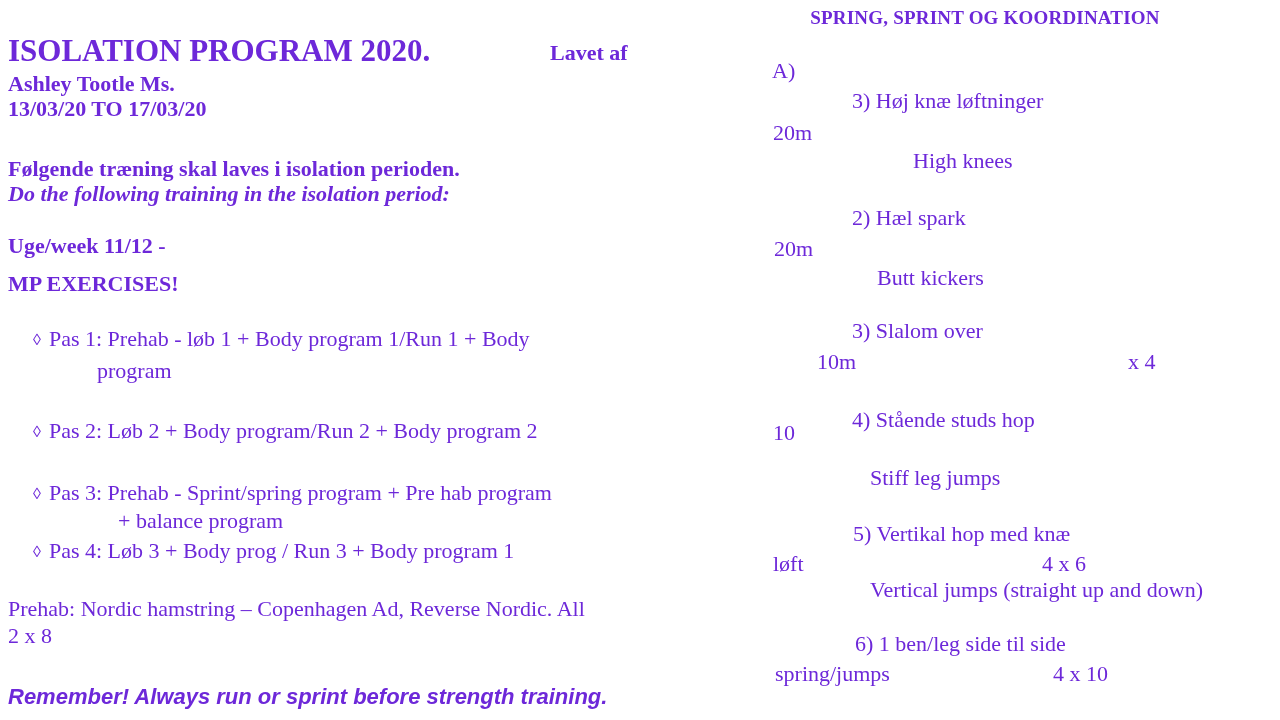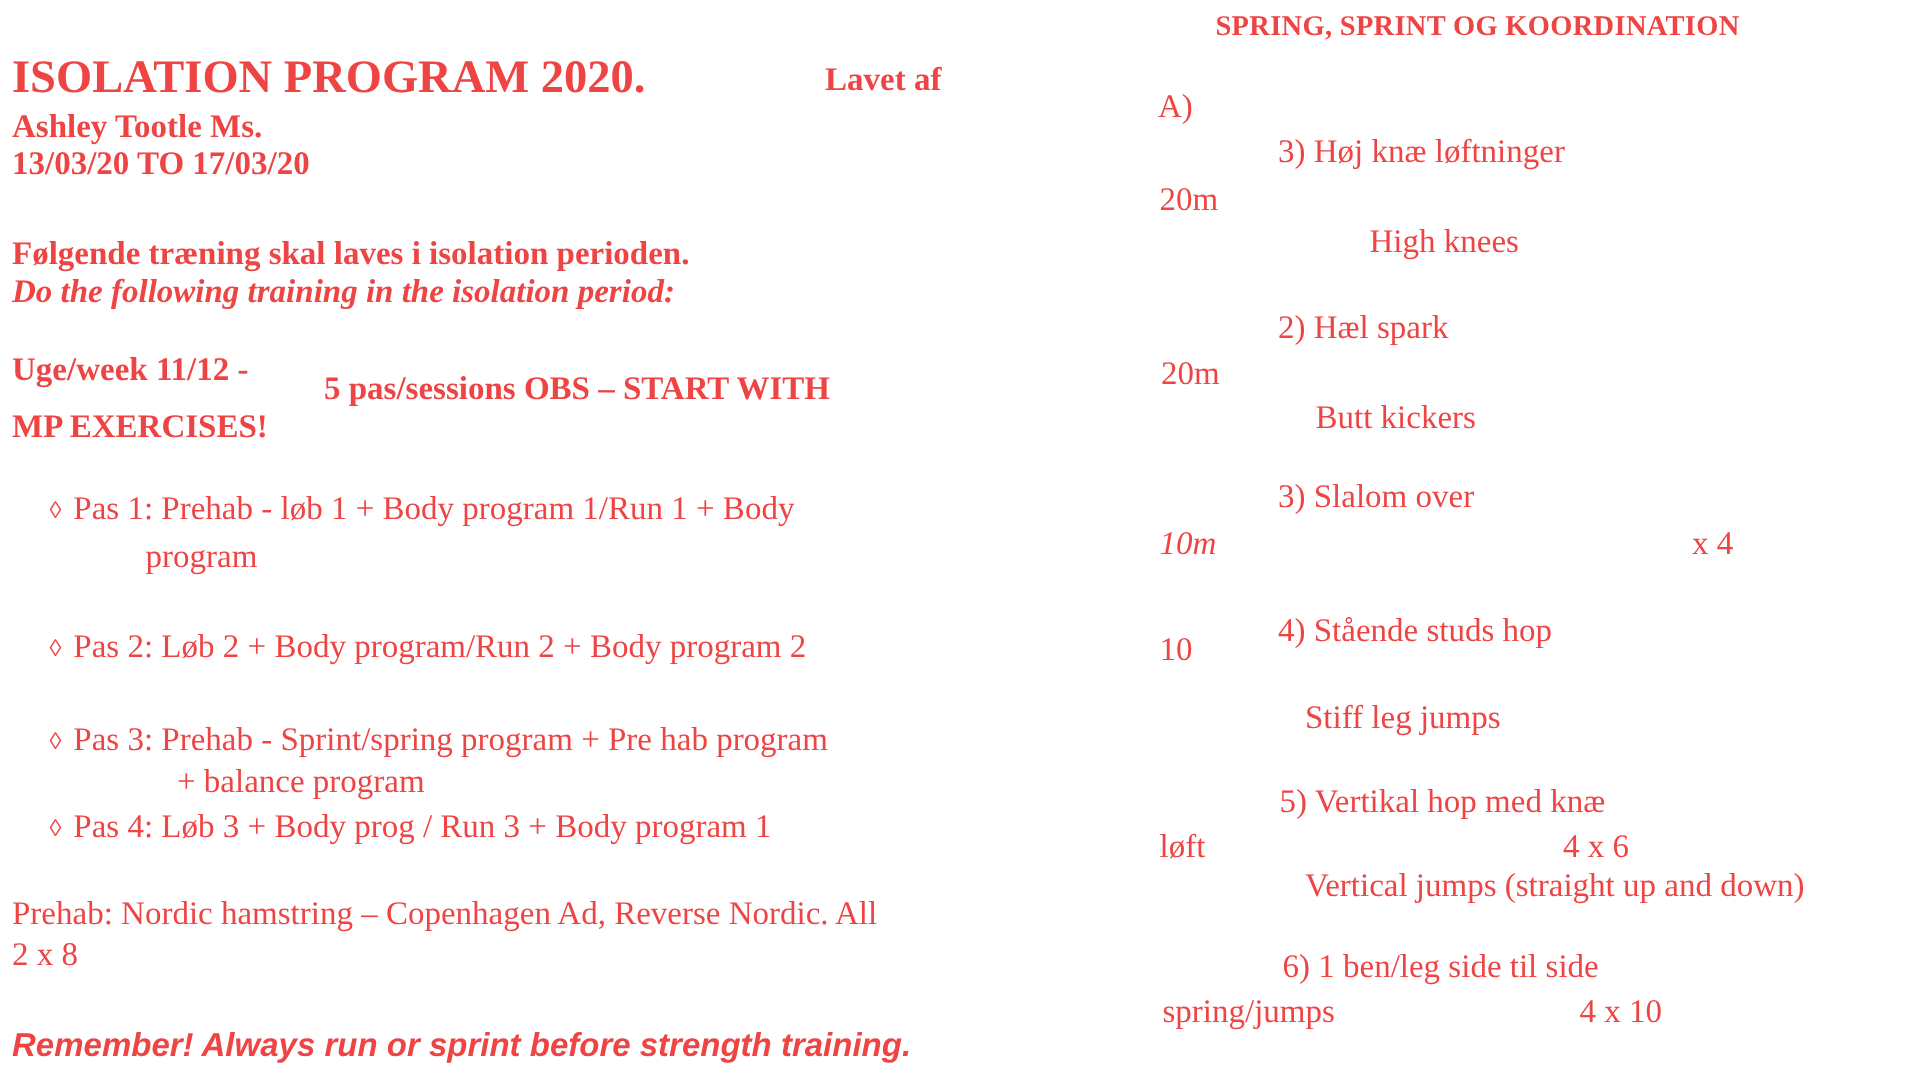--- a/index.html
+++ b/index.html
@@ -13,21 +13,21 @@
     width: 1280px; height: 720px;
     background: #ffffff;
     color: #1b1b1b;
     font-family: "Liberation Serif", "DejaVu Serif", serif;
   }
   .t {
     position: absolute;
     white-space: nowrap;
     line-height: 1.15;
     font-size: 22px;
-    color: #ef4444;
+    color: #6d28d9;
   }
   .b { font-weight: bold; }
   .i { font-style: italic; }
   .title { font-size: 31px; }
   .sans { font-family: "Liberation Sans", "DejaVu Sans", sans-serif; }
   .heading-r { width: 440px; text-align: center; font-size: 19px; letter-spacing: 0.2px; }
   .bullet {
     display: inline-block;
     font-size: 16px;
     margin-right: 8px;
@@ -41,21 +41,20 @@
 
   <div class="t b title" style="left:8px; top:33px;">ISOLATION PROGRAM 2020.</div>
   <div class="t b" style="left:550px; top:40px;">Lavet af</div>
   <div class="t b" style="left:8px; top:71px;">Ashley Tootle Ms.</div>
   <div class="t b" style="left:8px; top:96px;">13/03/20 TO 17/03/20</div>
 
   <div class="t b i" style="left:8px; top:181px;">Do the following training in the isolation period:</div>
   <div class="t b" style="left:8px; top:156px;">Følgende træning skal laves i isolation perioden.</div>
 
   <div class="t b" style="left:8px; top:233px;">Uge/week 11/12 -</div>
-  <div class="t b" style="left:216px; top:246px;">5 pas/sessions OBS – START WITH</div>
   <div class="t b" style="left:8px; top:271px;">MP EXERCISES!</div>
 
   <div class="t" style="left:33px; top:326px;">
     <span class="bullet">◊</span><span>Pas 1: Prehab - løb 1 + Body program 1/Run 1 + Body</span>
   </div>
   <div class="t" style="left:53px; top:358px;margin-left:44px;">program</div>
 
   <div class="t" style="left:33px; top:418px;">
     <span class="bullet">◊</span><span>Pas 2: Løb 2 + Body program/Run 2 + Body program 2</span>
   </div>
@@ -80,21 +79,21 @@
 
   <div class="t" style="left:852px; top:88px;">3) Høj knæ løftninger</div>
   <div class="t" style="left:773px; top:120px;">20m</div>
   <div class="t" style="left:913px; top:148px;">High knees</div>
 
   <div class="t" style="left:852px; top:205px;">2) Hæl spark</div>
   <div class="t" style="left:774px; top:236px;">20m</div>
   <div class="t" style="left:877px; top:265px;">Butt kickers</div>
 
   <div class="t" style="left:852px; top:318px;">3) Slalom over</div>
-  <div class="t" style="left:773px; top:349px;font-style:italic;">10m</div>
+  <div class="t" style="left:817px; top:349px;">10m</div>
   <div class="t" style="left:1128px; top:349px;">x 4</div>
 
   <div class="t" style="left:852px; top:407px;">4) Stående studs hop</div>
   <div class="t" style="left:773px; top:420px;">10</div>
   <div class="t" style="left:870px; top:465px;text-align:center;">Stiff leg jumps</div>
 
   <div class="t" style="left:853px; top:521px;">5) Vertikal hop med knæ</div>
   <div class="t" style="left:773px; top:551px;">løft</div>
   <div class="t" style="left:1042px; top:551px;">4 x 6</div>
   <div class="t" style="left:870px; top:577px;">Vertical jumps (straight up and down)</div>

